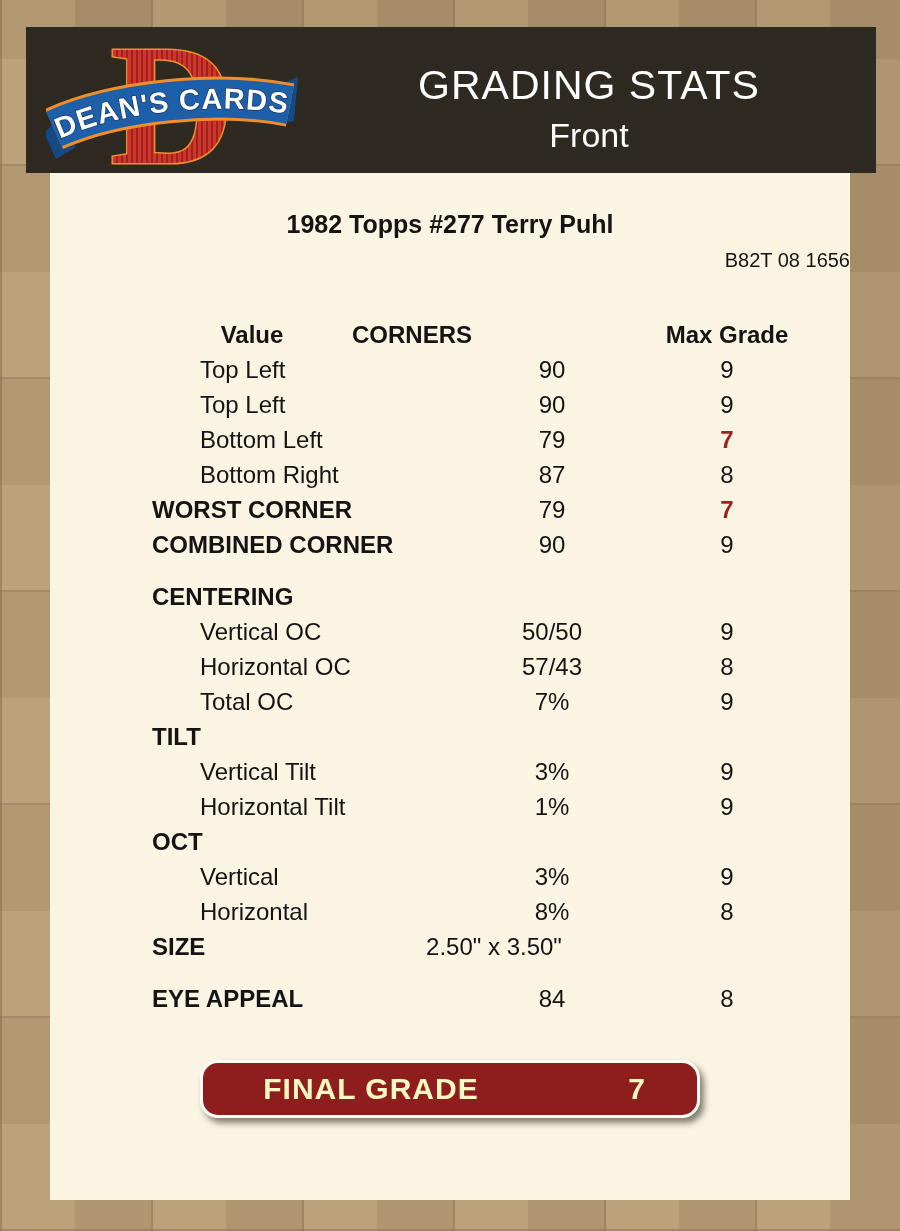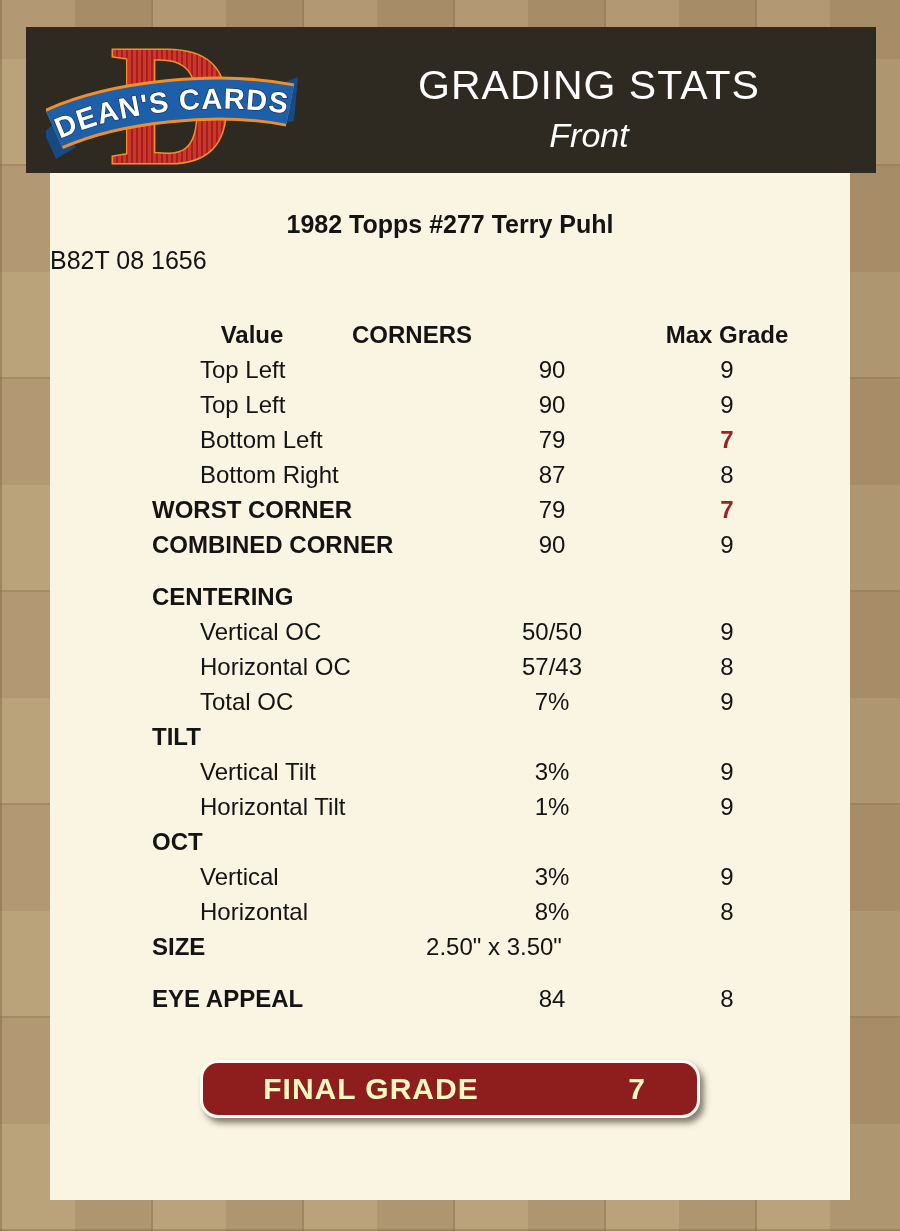--- a/index.html
+++ b/index.html
@@ -16,26 +16,26 @@
       repeating-linear-gradient(0deg, rgba(226,208,175,0.09) 0 107px, rgba(95,75,48,0.07) 107px 213px);
   }
 
   .header{position:absolute; left:26px; top:27px; width:850px; height:146px; background:#2e2921;}
 
   .logo{position:absolute; left:20px; top:6px; width:252px; height:136px;}
   .logo svg{display:block; width:100%; height:100%;}
 
   .header-titles{position:absolute; left:300px; right:24px; top:30px; text-align:center; color:#ffffff;}
   .header-title{font-size:41px; line-height:56px; letter-spacing:1px; white-space:nowrap;}
-  .header-subtitle{font-size:34px; line-height:44px;font-style:italic;}
+  .header-subtitle{font-size:34px; line-height:44px;}
 
   .panel{position:absolute; left:50px; top:173px; width:800px; height:1027px; background:#faf4e3; color:#141414;}
 
   .card-title{margin-top:36px; text-align:center; font-size:25px; line-height:30px; font-weight:bold;}
-  .card-serial{margin-top:6px; text-align:left; font-size:25px; line-height:30px;}
+  .card-serial{margin-top:6px; text-align:right; font-size:20px; line-height:30px;}
 
   .stats-table{margin-top:42px; padding-left:102px;}
   .trow{display:flex; align-items:center; height:35px; font-size:24px;}
   .trow.gap{margin-top:17px;}
   .cell{flex:none;}
   .cell.label{width:300px;}
   .trow.indent .cell.label{padding-left:48px; box-sizing:border-box;}
   .trow.section .cell.label{font-weight:bold;}
   .cell.value{width:200px; text-align:center;}
   .cell.grade{width:150px; text-align:center;}

